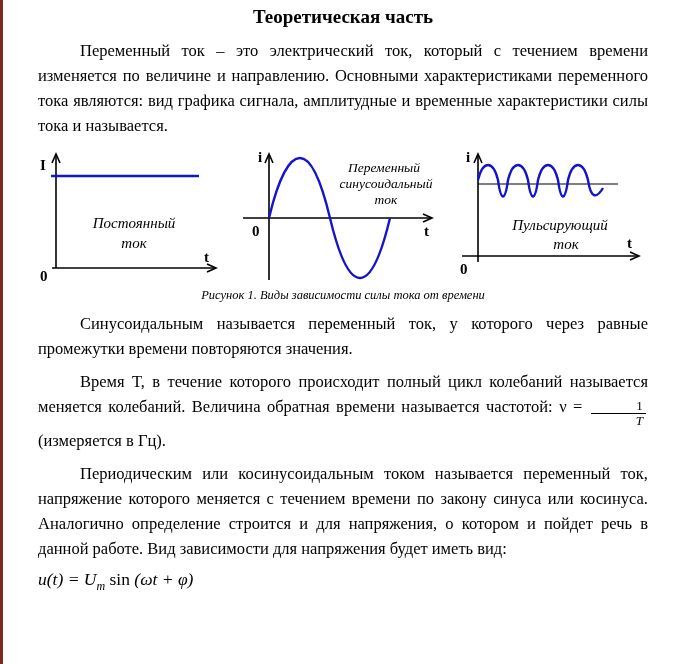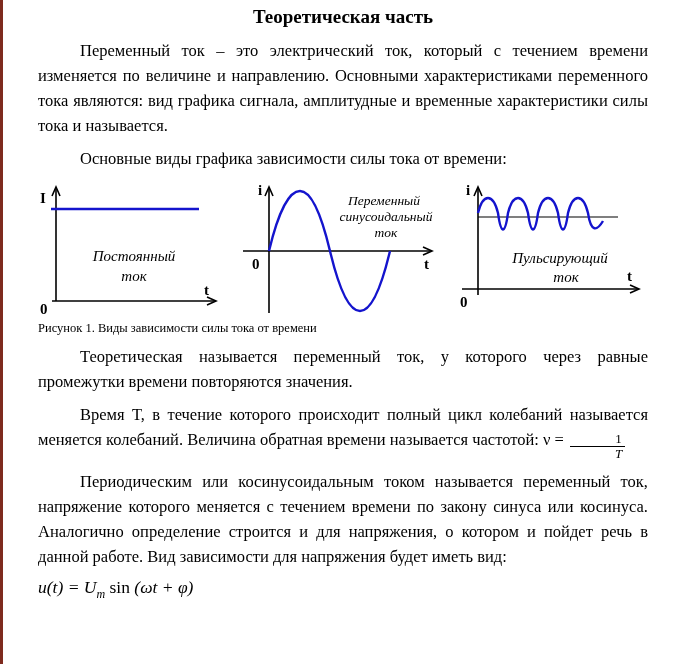--- a/index.html
+++ b/index.html
@@ -3,21 +3,21 @@
 <meta charset="utf-8">
 <style>
   html,body{margin:0;padding:0}
   body{width:680px;height:664px;background:#ffffff;color:#000;font-family:"Liberation Serif",serif;position:relative;overflow:hidden}
   .edge{position:absolute;left:0;top:0;width:3px;height:664px;background:#7e2a1e}
   .page{padding:0 32px 0 38px}
   .title{text-align:center;font-weight:bold;font-size:19px;margin:6px 0 10px}
   p.para{font-size:16.5px;line-height:25px;text-align:justify;text-indent:42px;margin:0 0 8px 0}
   .it{}
   .figure{display:flex;justify-content:space-between;align-items:flex-start;margin:2px 0 0}
-  .caption{font-size:12.5px;margin:2px 0 8px}
+  .caption{text-align:center;font-style:italic;font-size:12.5px;margin:2px 0 8px}
   svg{display:block}
   svg text{font-family:"Liberation Serif",serif}
   .ax{font-weight:bold;font-size:15px}
   .hand{font-style:italic;font-size:15px}
   .hand2{font-style:italic;font-size:13.5px}
   .frac{display:inline-block;vertical-align:-1.0em;text-align:center;line-height:1.05;font-size:13px;margin:0 2px}
   .frac .num{display:block;border-bottom:1px solid #000;padding:0 3px}
   .frac .den{display:block;font-style:italic;padding:0 3px}
   .formula{text-align:left;font-size:17.5px;font-style:italic;margin:8px 0 0}
   .formula .up{font-style:normal}
@@ -27,21 +27,20 @@
 <body>
 
 <div class="edge"></div>
 
 <div class="page">
 
   <div class="title">Теоретическая часть</div>
 
   <p class="para"><span class="it">Переменный ток</span><span> – это электрический ток, который с течением времени изменяется по величине и направлению. Основными характеристиками переменного тока являются: вид графика сигнала, амплитудные и временные характеристики силы тока и называется.</span></p>
 
-  <p class="para">Основные виды графика зависимости силы тока от времени:</p>
 
   <div class="figure">
 
     <svg width="186" height="140" viewBox="0 0 186 140">
       <line x1="18" y1="122" x2="18" y2="10" stroke="#000" stroke-width="1.6"></line>
       <path d="M14,17 L18,8 L22,17" fill="none" stroke="#000" stroke-width="1.6"></path>
       <line x1="14" y1="122" x2="177" y2="122" stroke="#000" stroke-width="1.6"></line>
       <path d="M169,118 L178,122 L169,126" fill="none" stroke="#000" stroke-width="1.6"></path>
       <line x1="13" y1="30" x2="161" y2="30" stroke-width="2.6" stroke="#1414cd"></line>
       <text x="2" y="24" class="ax">I</text>
@@ -76,21 +75,21 @@
       <text x="4" y="128" class="ax">0</text>
       <text x="171" y="102" class="ax">t</text>
       <text x="104" y="84" text-anchor="middle" class="hand">Пульсирующий</text>
       <text x="110" y="103" text-anchor="middle" class="hand">ток</text>
     </svg>
 
   </div>
 
   <div class="caption">Рисунок 1. Виды зависимости силы тока от времени</div>
 
-  <p class="para"><span class="it">Теоретическая</span><span> называется переменный ток, у которого через равные промежутки времени повторяются значения.</span></p>
+  <p class="para"><span class="it">Синусоидальным</span><span> называется переменный ток, у которого через равные промежутки времени повторяются значения.</span></p>
 
-  <p class="para"><span>Время </span><span class="it">T</span><span>, в течение которого происходит полный цикл колебаний называется </span><span class="it">меняется колебаний.</span><span> Величина обратная времени называется частотой: </span><span class="it">ν = </span><span class="frac"><span class="num">1</span><span class="den">T</span></span></p>
+  <p class="para"><span>Время </span><span class="it">T</span><span>, в течение которого происходит полный цикл колебаний называется </span><span class="it">меняется колебаний.</span><span> Величина обратная времени называется частотой: </span><span class="it">ν = </span><span class="frac"><span class="num">1</span><span class="den">T</span></span><span> (измеряется в Гц).</span></p>
 
   <p class="para"><span class="it">Периодическим</span><span> или </span><span class="it">косинусоидальным</span><span> током называется переменный ток, напряжение которого меняется с течением времени по закону синуса или косинуса. Аналогично определение строится и для напряжения, о котором и пойдет речь в данной работе. Вид зависимости для напряжения будет иметь вид:</span></p>
 
   <div class="formula"><span>u(t) = U</span><sub>m</sub><span class="up"> sin </span><span>(ωt + φ)</span></div>
 
 </div>
 
 </body></html>

